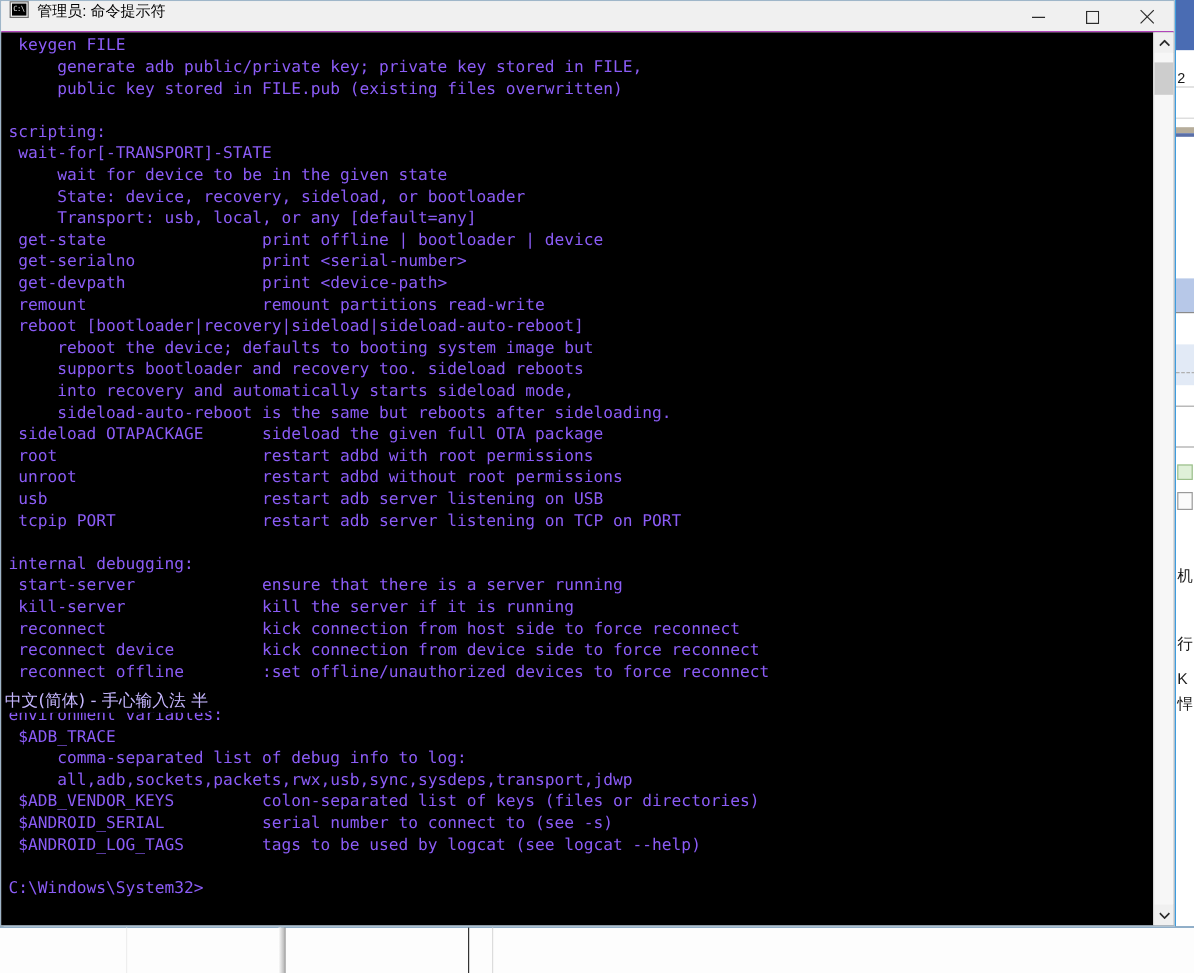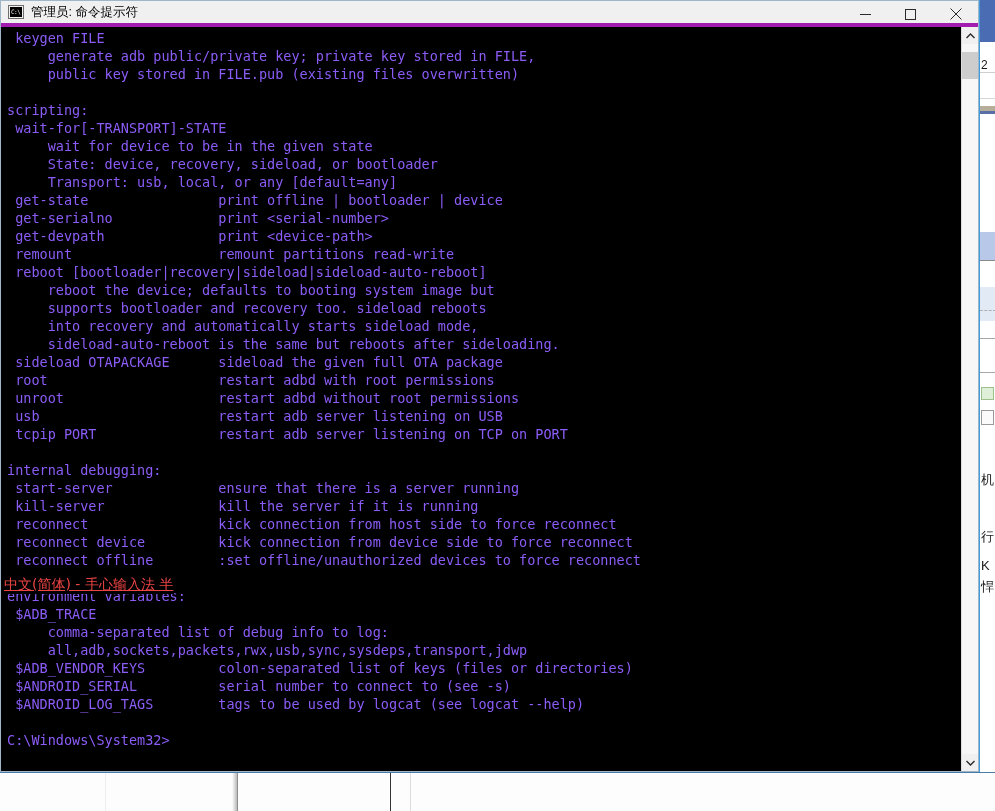--- a/index.html
+++ b/index.html
@@ -108,22 +108,21 @@
     background: #f0f0f0;
     border: 1px solid #9fb6c9;
     box-sizing: border-box;
   }
 
   #titlebar {
     position: relative;
     height: 26px;
     background: #f0f0f0;
     display: flex;
-    align-items: center;
-    border-bottom: 4px solid #a21caf;
+    border-bottom: 1px solid #a21caf;
     box-sizing: border-box;
   }
   #app-icon {
     width: 16px;
     height: 14px;
     margin-left: 7px;
     margin-right: 7px;
     background: #f0f0f0;
     border: 1px solid #6f6f6f;
     box-sizing: border-box;
@@ -192,27 +191,26 @@
   }
   #console-text .line { height: 18px; }
 
   
   #ime-indicator {
     position: absolute;
     left: 2px;
     top: 548px;
     height: 19px;
     background: #000000;
-    color: #ef4444;
+    color: #c4b5fd;
     font-family: "DejaVu Sans", "Liberation Sans", sans-serif;
     font-size: 14px;
     line-height: 19px;
     white-space: pre;
     padding: 0 1px;
-    text-decoration: underline;
   }
 
   
   #console-scrollbar {
     position: absolute;
     right: 0px;
     top: 26px;
     width: 17px;
     height: 744px;
     background: #f0f0f0;

